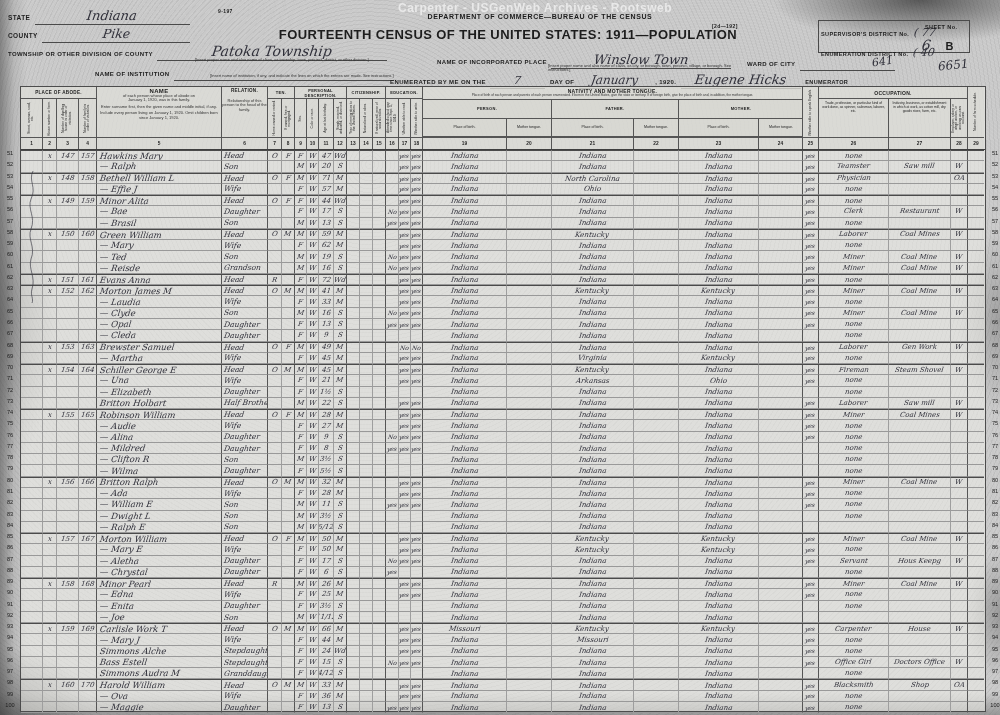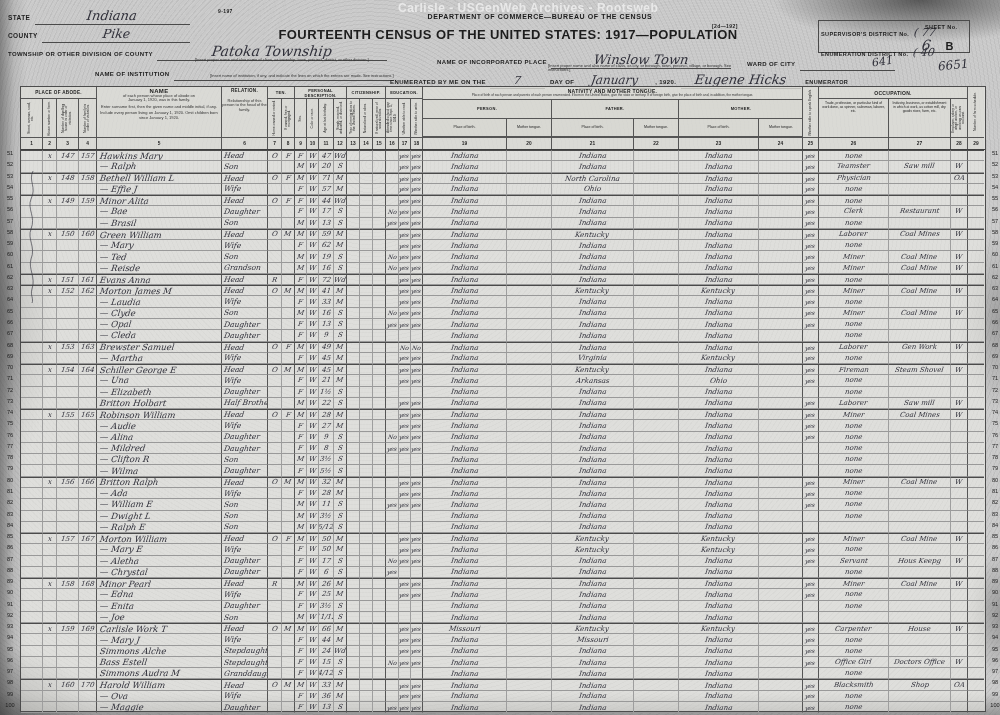--- a/index.html
+++ b/index.html
@@ -47,36 +47,36 @@
   .cell.occ .hw{font-size:7px;}
   .lnumcol{position:absolute;top:148px;width:18px;}
   .lnumcol div{height:11.28px;font-size:5.6px;color:#1e1e1e;text-align:center;line-height:11.28px;}
   .innergrid{display:grid;width:100%;}
 </style>
 </head>
 <body>
 
 <div class="sheet">
 
-  <div class="abs watermark" style="left:398px;top:1px;">Carlisle - USGenWeb Archives - Rootsweb</div>
+  <div class="abs watermark" style="left:398px;top:1px;">Carpenter - USGenWeb Archives - Rootsweb</div>
 
   <div class="abs lbl" style="left:218px;top:8px;font-size:5px;">9-197</div>
   <div class="abs lbl" style="left:712px;top:23px;font-size:5px;">[2d—192]</div>
 
   <div class="abs" style="left:8px;top:6px;">
     <span class="lbl" style="font-size:6.5px;">STATE</span>
     <span class="uline" style="width:155px;text-align:center;"><span class="hw" style="font-size:13px;">Indiana</span></span>
   </div>
   <div class="abs" style="left:8px;top:24px;">
     <span class="lbl" style="font-size:6.5px;">COUNTY</span>
     <span class="uline" style="width:148px;text-align:center;"><span class="hw" style="font-size:12.5px;">Pike</span></span>
   </div>
 
   <div class="abs lbl" style="left:340px;top:13px;width:400px;text-align:center;font-size:7px;letter-spacing:.6px;">DEPARTMENT OF COMMERCE—BUREAU OF THE CENSUS</div>
-  <div class="abs lbl" style="left:258px;top:27px;width:500px;text-align:center;font-size:13px;letter-spacing:.4px;">FOURTEENTH CENSUS OF THE UNITED STATES: 1917—POPULATION</div>
+  <div class="abs lbl" style="left:258px;top:27px;width:500px;text-align:center;font-size:13px;letter-spacing:.4px;">FOURTEENTH CENSUS OF THE UNITED STATES: 1911—POPULATION</div>
 
   <div class="abs" style="left:8px;top:42px;">
     <span class="lbl" style="font-size:6px;">TOWNSHIP OR OTHER DIVISION OF COUNTY</span>
     <span class="uline" style="width:230px;text-align:center;"><span class="hw" style="font-size:14px;">Patoka Township</span></span>
   </div>
   <div class="abs note" style="left:195px;top:58px;width:210px;">[Insert proper name and also name of class, as township, town, precinct, district, or other division.]</div>
 
   <div class="abs" style="left:437px;top:50px;">
     <span class="lbl" style="font-size:6px;">NAME OF INCORPORATED PLACE</span>
     <span class="uline" style="width:180px;text-align:center;"><span class="hw" style="font-size:13px;">Winslow Town</span></span>

